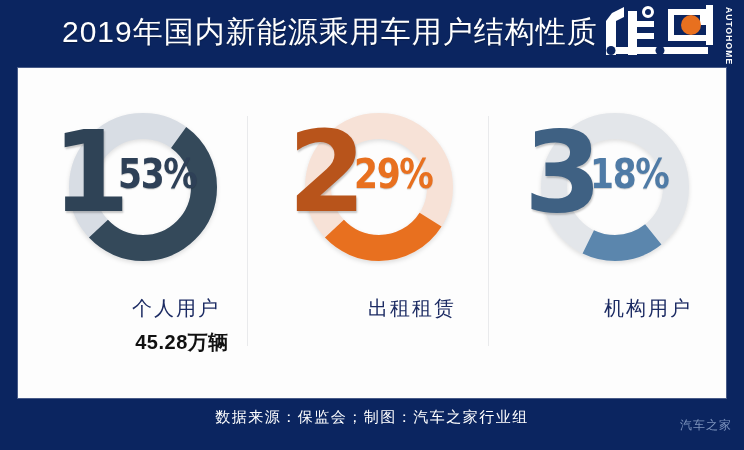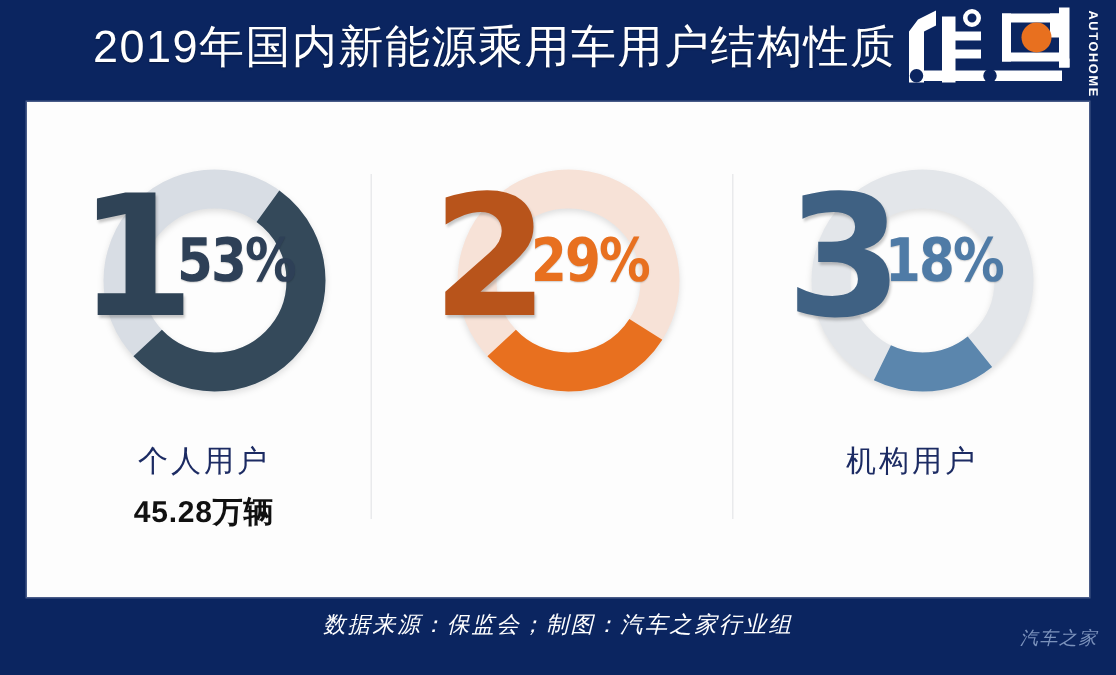--- a/index.html
+++ b/index.html
@@ -147,42 +147,43 @@
     position: absolute;
     left: 0;
     top: 228px;
     width: 236px;
     text-align: center;
     font-size: 20px;
     line-height: 24px;
     color: #1c2b63;
     letter-spacing: 2px;
     font-weight: 500;
+    padding-left: 40px;
   }
   .cat-value {
     position: absolute;
     left: 0;
     top: 262px;
     width: 236px;
     text-align: center;
     font-size: 20px;
     line-height: 24px;
     color: #111111;
     font-weight: 700;
     letter-spacing: .5px;
+    padding-left: 46px;
   }
 
   
   #footer {
     position: absolute;
     left: 0;
     top: 398px;
     width: 744px;
     height: 52px;
-    font-style: italic;
   }
   #footer-text {
     position: absolute;
     left: 0;
     top: 8px;
     width: 744px;
     text-align: center;
     color: #ffffff;
     font-size: 15px;
     line-height: 22px;
@@ -251,20 +252,21 @@
 
     <div class="col" id="col-2">
       <div class="donut-wrap">
         <svg class="donut-svg" viewBox="0 0 170 170">
           <circle cx="85" cy="85" r="61" fill="none" stroke="#f7e2d7" stroke-width="26"></circle>
           <circle cx="85" cy="85" r="61" fill="none" stroke="#e8701f" stroke-width="26" stroke-dasharray="111.2 272.1" stroke-dashoffset="-130" transform="rotate(-90 85 85)"></circle>
         </svg>
         <div class="rank-num" style="color:#b8541b;">2</div>
         <div class="pct" style="color:#e8701f;">29%</div>
       </div>
+      <div class="cat-name">出租租赁</div>
     </div>
 
     <div class="col" id="col-3">
       <div class="donut-wrap">
         <svg class="donut-svg" viewBox="0 0 170 170">
           <circle cx="85" cy="85" r="61" fill="none" stroke="#e3e6ea" stroke-width="26"></circle>
           <circle cx="85" cy="85" r="61" fill="none" stroke="#5b86ad" stroke-width="26" stroke-dasharray="69.0 314.3" stroke-dashoffset="-150" transform="rotate(-90 85 85)"></circle>
         </svg>
         <div class="rank-num" style="color:#3f6183;">3</div>
         <div class="pct" style="color:#4f7ba6;">18%</div>

